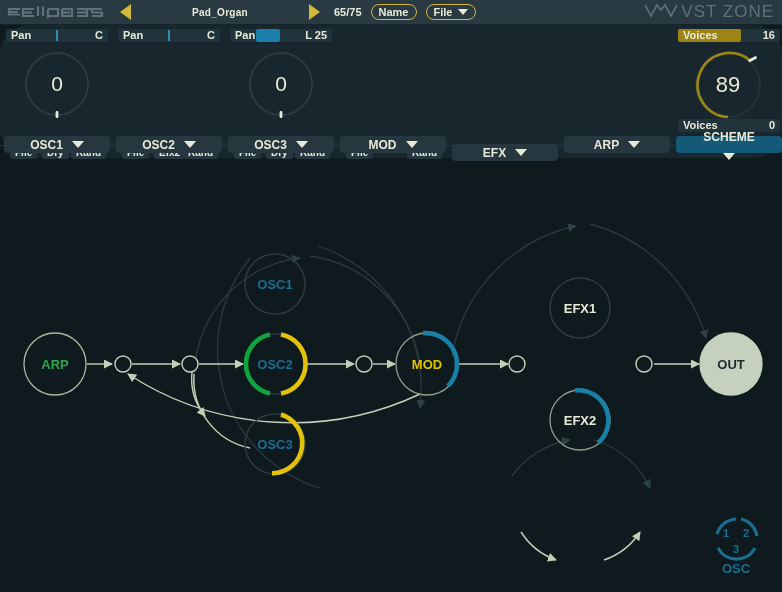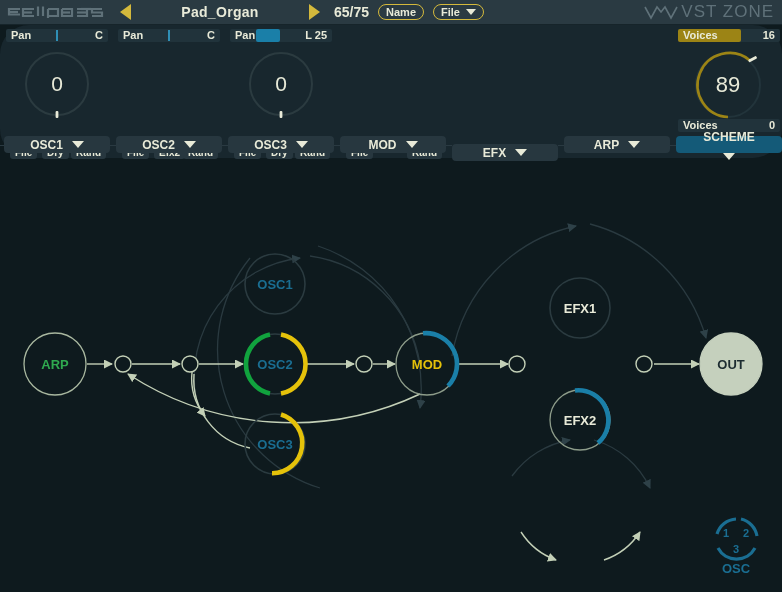--- a/index.html
+++ b/index.html
@@ -31,41 +31,41 @@
     border-right: 11px solid #d4b93c;
     margin-left: 6px;
   }
   .arrow-right {
     border-top: 8px solid transparent;
     border-bottom: 8px solid transparent;
     border-left: 11px solid #d4b93c;
   }
   #preset-name {
     flex: 0 0 auto; width: 178px; text-align: center;
-    color: #e8ead8; font-size: 14px; font-weight: bold;
+    color: #e8ead8; font-size: 10px; font-weight: bold;
     letter-spacing: .3px;
   }
   #preset-index {
-    margin-left: 14px; color: #e8ead8; font-size: 14px; font-weight: bold;
+    margin-left: 14px; color: #e8ead8; font-size: 11px; font-weight: bold;
   }
   .pill {
     margin-left: 9px; height: 16px; padding: 0 7px;
     border: 1px solid #d4b93c; border-radius: 8px;
     color: #e8ead8; font-size: 11px; font-weight: bold;
     display: flex; align-items: center; gap: 6px;
     cursor: pointer; background: transparent;
   }
   .pill .caret {
     width: 0; height: 0;
     border-left: 5px solid transparent; border-right: 5px solid transparent;
     border-top: 6px solid #e8ead8;
   }
   #vstzone {
     position: absolute; right: 8px; top: 2px;
-    display: flex; align-items: center; gap: 3px;
+    display: flex; align-items: flex-start; gap: 3px;
     color: #5f7179; font-size: 17px; letter-spacing: 1px;
   }
 
   
   #strip {
     position: absolute; left: 0; top: 25px; width: 782px; height: 133px;
     background: #18272e;
     border-radius: 29px;
   }
   .module {

